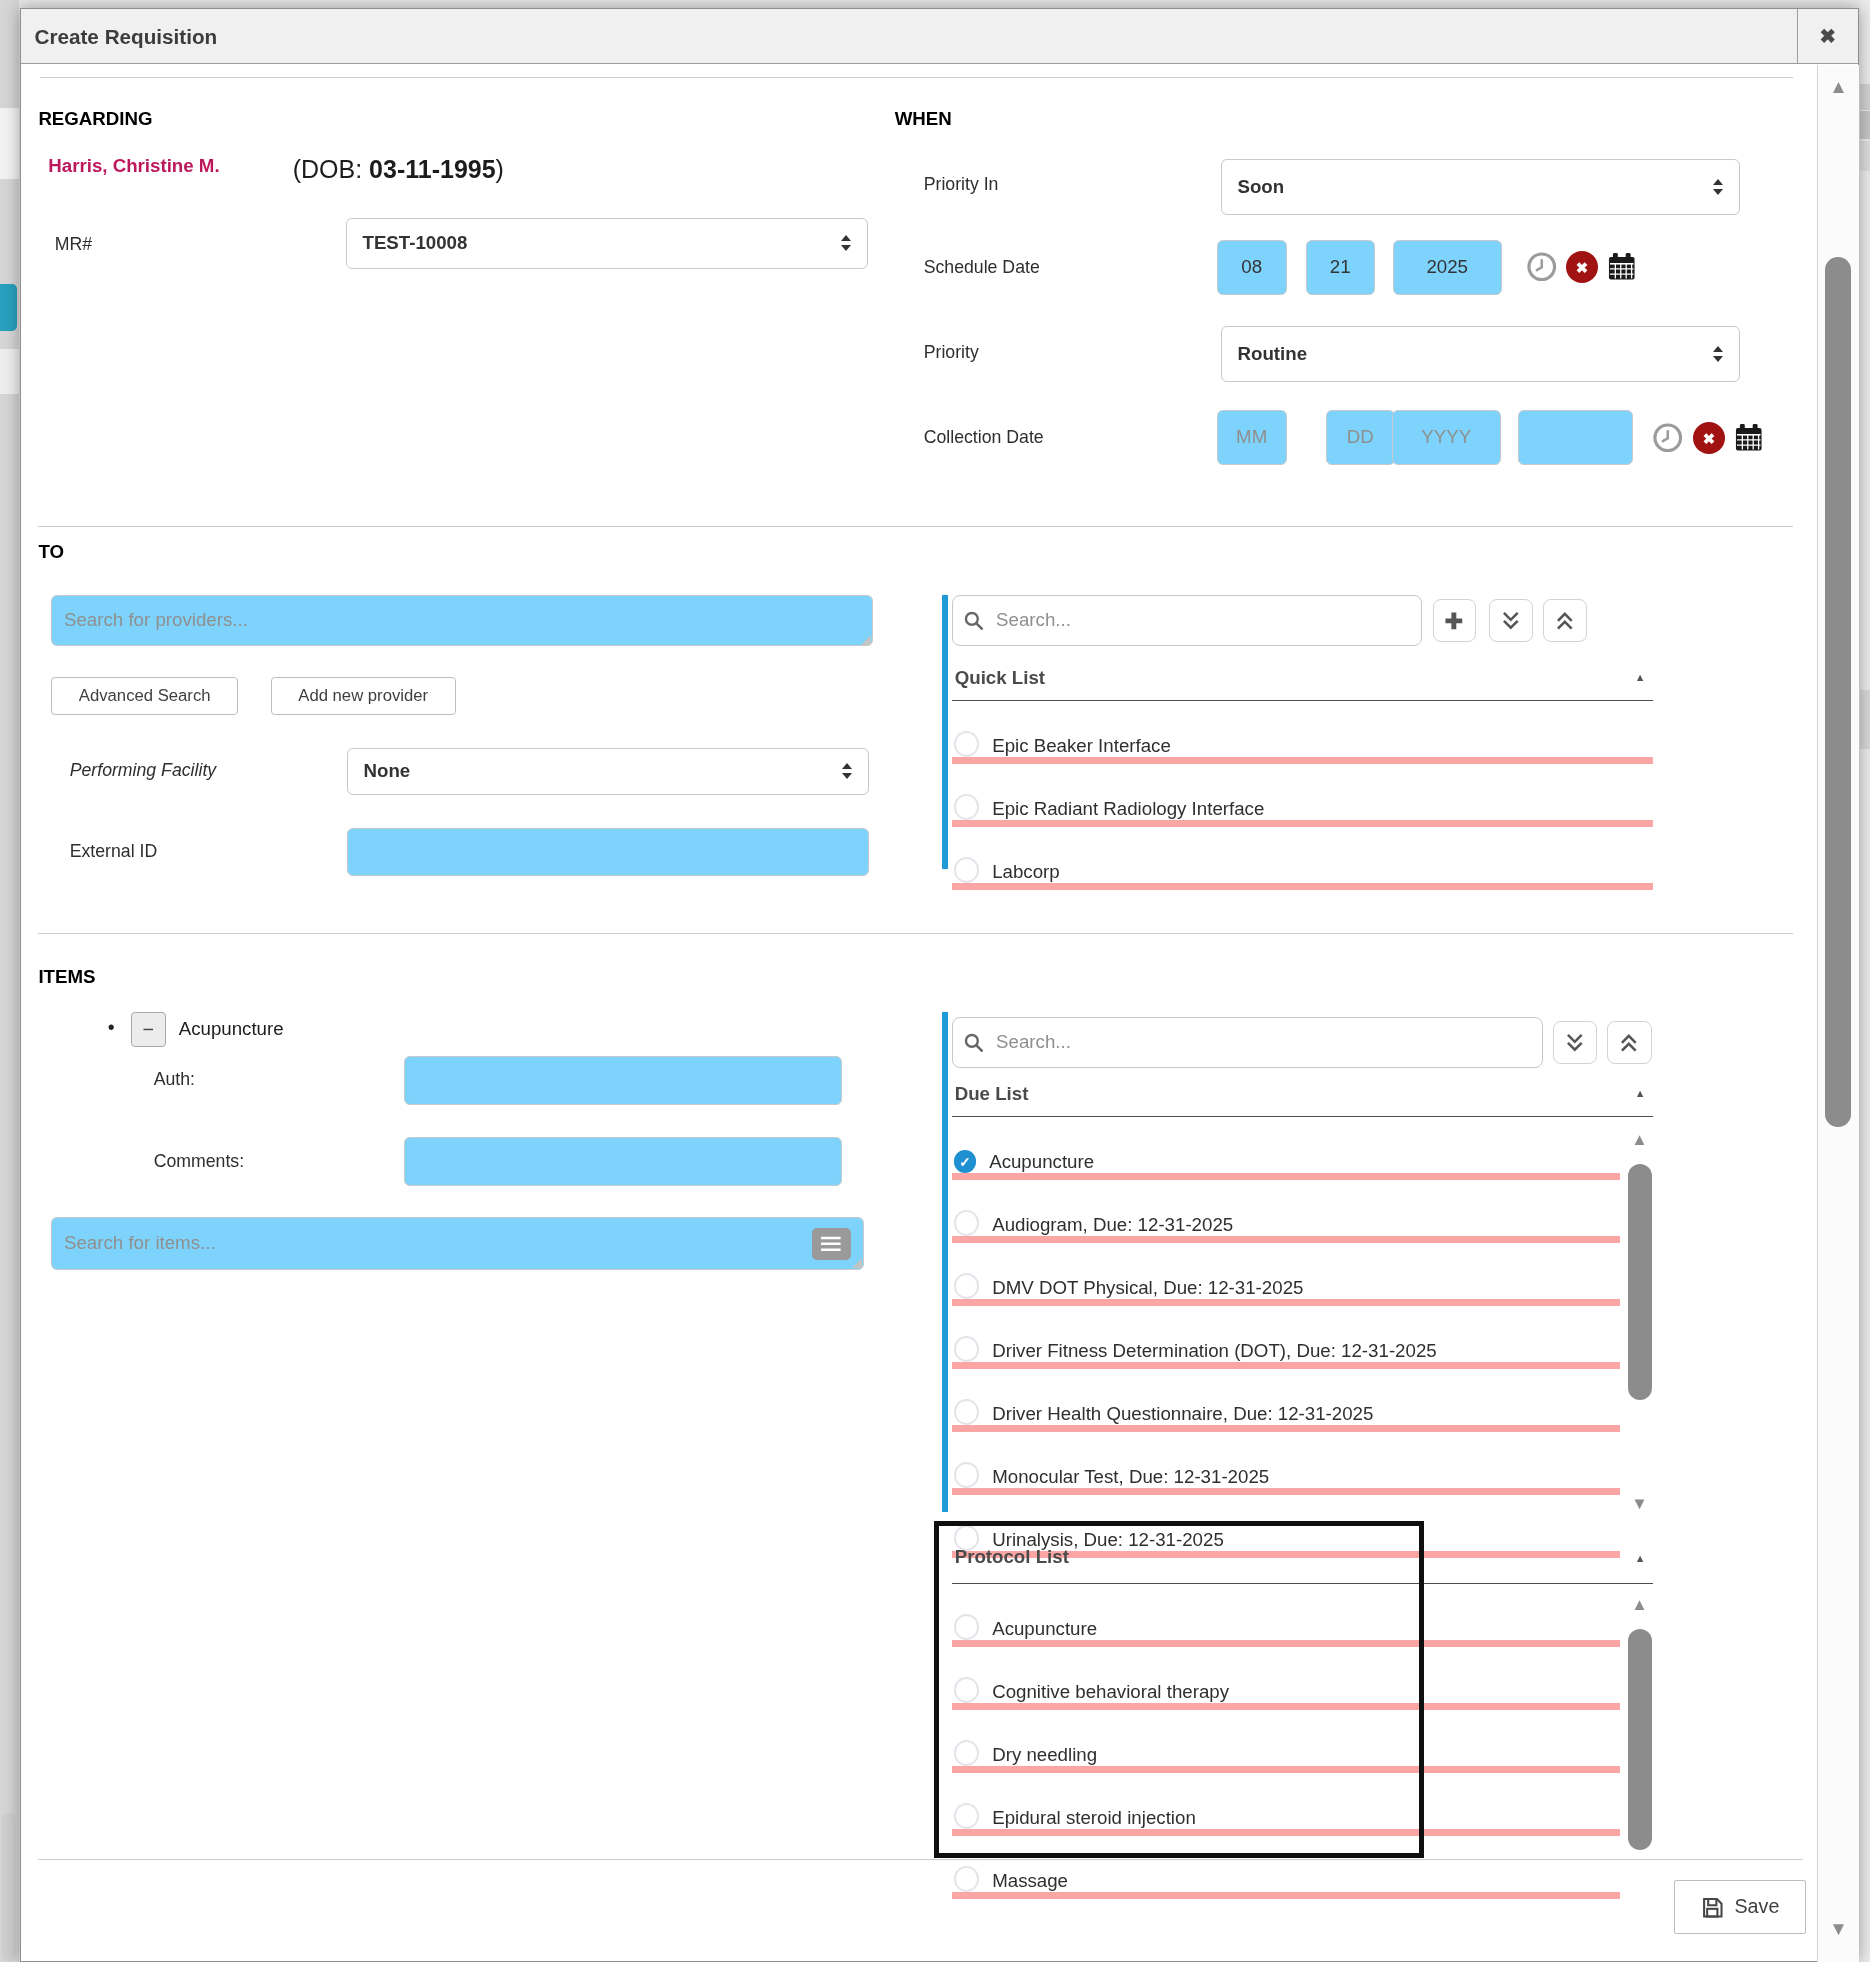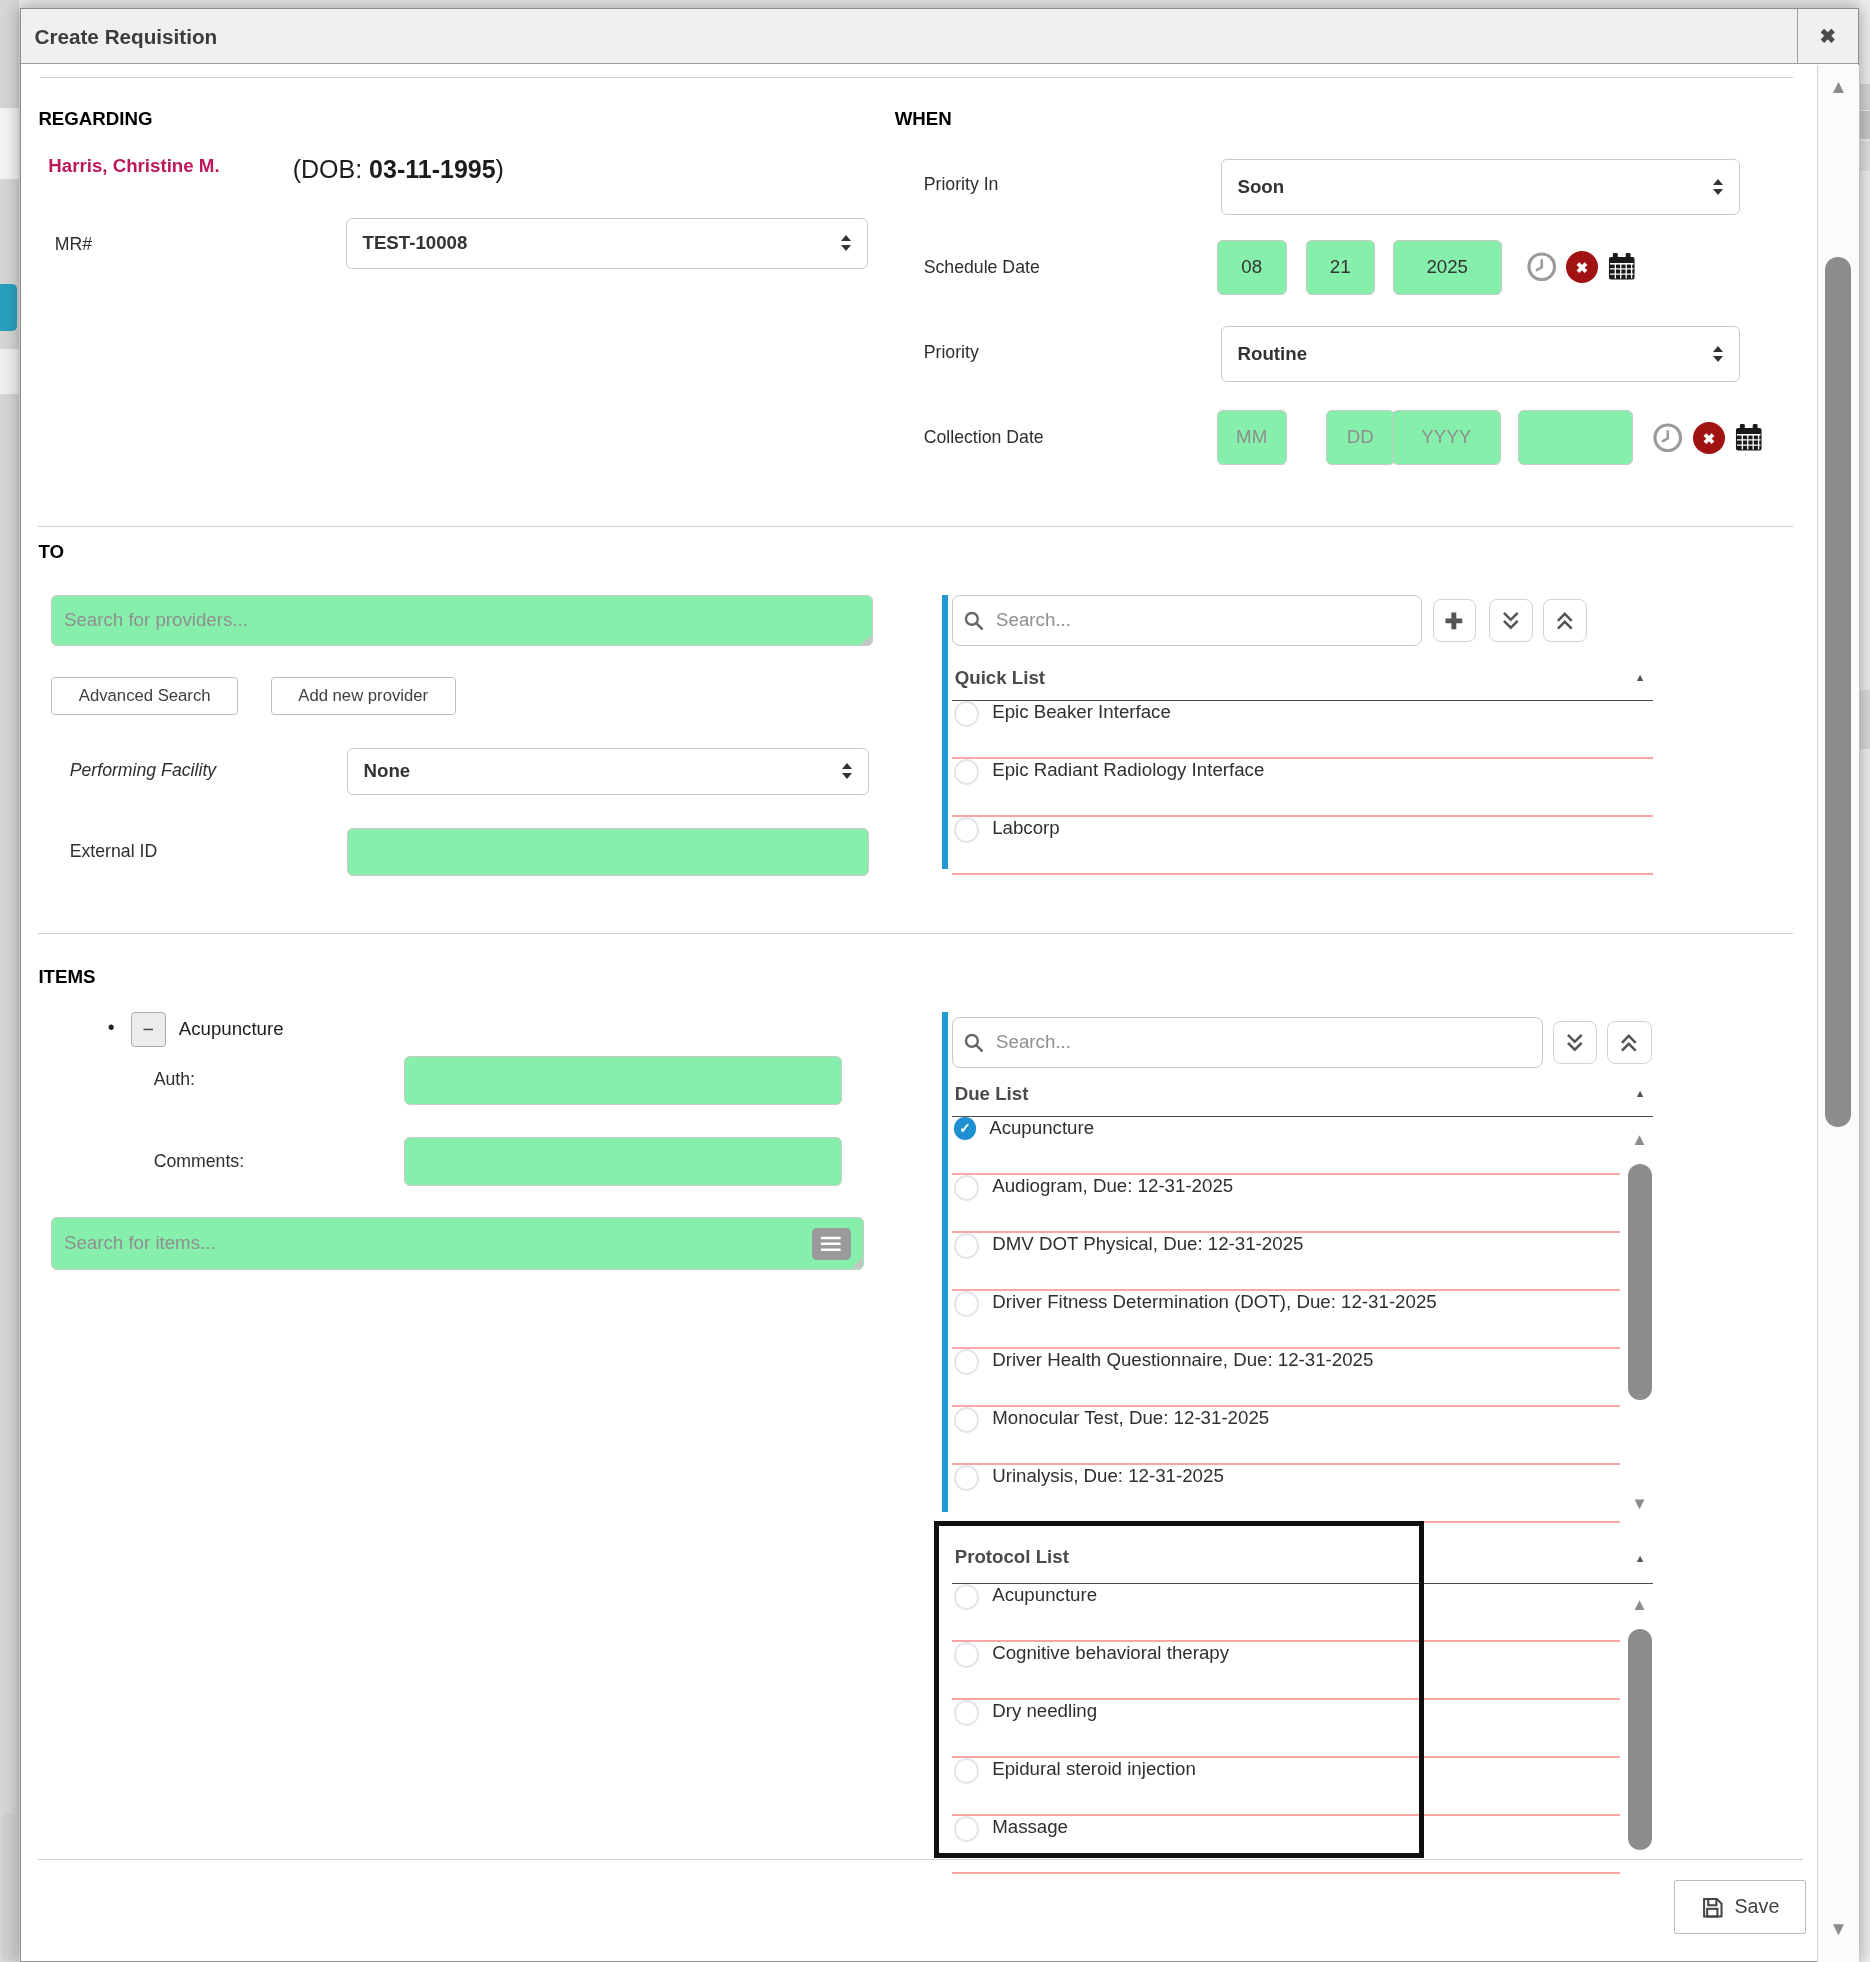--- a/index.html
+++ b/index.html
@@ -11,21 +11,21 @@
          border:1px solid #8f8f8f;box-shadow:0 0 15.8px rgba(0,0,0,.35);}
   .mhead{left:0;top:0;right:0;height:55px;background:#f0f0f1;border-bottom:1px solid #9c9c9c;}
   .mtitle{left:13.8px;top:0;height:55px;line-height:55px;font-size:20.7px;font-weight:700;color:#3c3c3c;}
   .mclose{right:0;top:0;width:61px;height:55px;border-left:1px solid #9c9c9c;
           display:flex;align-items:center;justify-content:center;font-size:19.7px;font-weight:700;color:#4a4a4a;cursor:pointer;}
   .sep{height:1px;background:#cdcdcd;}
   .h2{font-size:18.7px;font-weight:700;color:#000;}
   .lab{font-size:17.7px;color:#2e2e2e;}
   .b{font-weight:700;}
   
-  .tin{border:1px solid #c9c9c9;border-radius:5.9px;background:#86efac;color:#333;
+  .tin{border:1px solid #c9c9c9;border-radius:5.9px;background:#7dd3fc;color:#333;
        font-family:"Liberation Sans",sans-serif;font-size:18.7px;padding:0 11.8px;outline:none;}
   .tin::placeholder{color:#8f8f8f;}
   .tc{text-align:center;padding:0 3.9px;}
   .selbox{border:1px solid #c9c9c9;border-radius:5.9px;background:#fff;display:flex;align-items:center;
           justify-content:space-between;padding:0 15.8px;font-size:18.7px;color:#333;cursor:pointer;font-weight:bold;}
   .updown{display:flex;flex-direction:column;align-items:center;gap:3.9px;}
   .tri-u{width:0;height:0;border-left:5.9px solid transparent;border-right:5.9px solid transparent;border-bottom:6.9px solid #333;}
   .tri-d{width:0;height:0;border-left:5.9px solid transparent;border-right:5.9px solid transparent;border-top:6.9px solid #333;}
   .btn{border:1px solid #bdbdbd;border-radius:3.9px;background:#fff;font-size:16.7px;color:#3f3f3f;
        display:flex;align-items:center;justify-content:center;cursor:pointer;}
@@ -34,21 +34,21 @@
   .searchbox{border:1px solid #c7c7c7;border-radius:7.9px;background:#fff;display:flex;align-items:center;
              gap:9.9px;padding:0 11.8px;}
   .searchbox input{border:none;outline:none;flex:1;font-family:"Liberation Sans",sans-serif;
                    font-size:18.7px;color:#333;background:transparent;}
   .searchbox input::placeholder{color:#8f8f8f;}
   .bluebar{width:5.9px;background:#1E9AD6;}
   .lhead{font-size:18.7px;font-weight:700;color:#4a4a4a;}
   .ul{height:1px;background:#4c4c4c;}
   .collapse{font-size:10.8px;color:#555;cursor:pointer;}
   
-  .lrow{height:56px;display:flex;align-items:flex-start;gap:12.8px;border-bottom:2px solid #fca5a5;padding-left:2px;cursor:pointer;}
+  .lrow{height:56px;display:flex;align-items:flex-end;gap:12.8px;border-bottom:7px solid #fca5a5;padding-left:2px;cursor:pointer;}
   .radioc{width:21.7px;height:21.7px;border-radius:50%;border:2px solid #e4e4ea;background:#fff;flex:0 0 auto;}
   .checkc{width:22.7px;height:22.7px;border-radius:50%;background:#1E8FD0;color:#fff;font-size:13.8px;font-weight:700;
           display:flex;align-items:center;justify-content:center;flex:0 0 auto;}
   .llabel{font-size:18.7px;color:#2f2f2f;}
   
   .clearbtn{width:32.5px;height:32.5px;border-radius:50%;background:#A11212;color:#fff;display:flex;
             align-items:center;justify-content:center;font-size:14.8px;font-weight:700;cursor:pointer;}
   .arr{color:#8c8c8c;font-size:16.7px;line-height:1;text-align:center;cursor:pointer;}
   .thumb{background:#8c8c8c;border-radius:12.8px;cursor:pointer;}
   .hl{border:5.9px solid #0f0f0f;pointer-events:none;z-index:6;}

